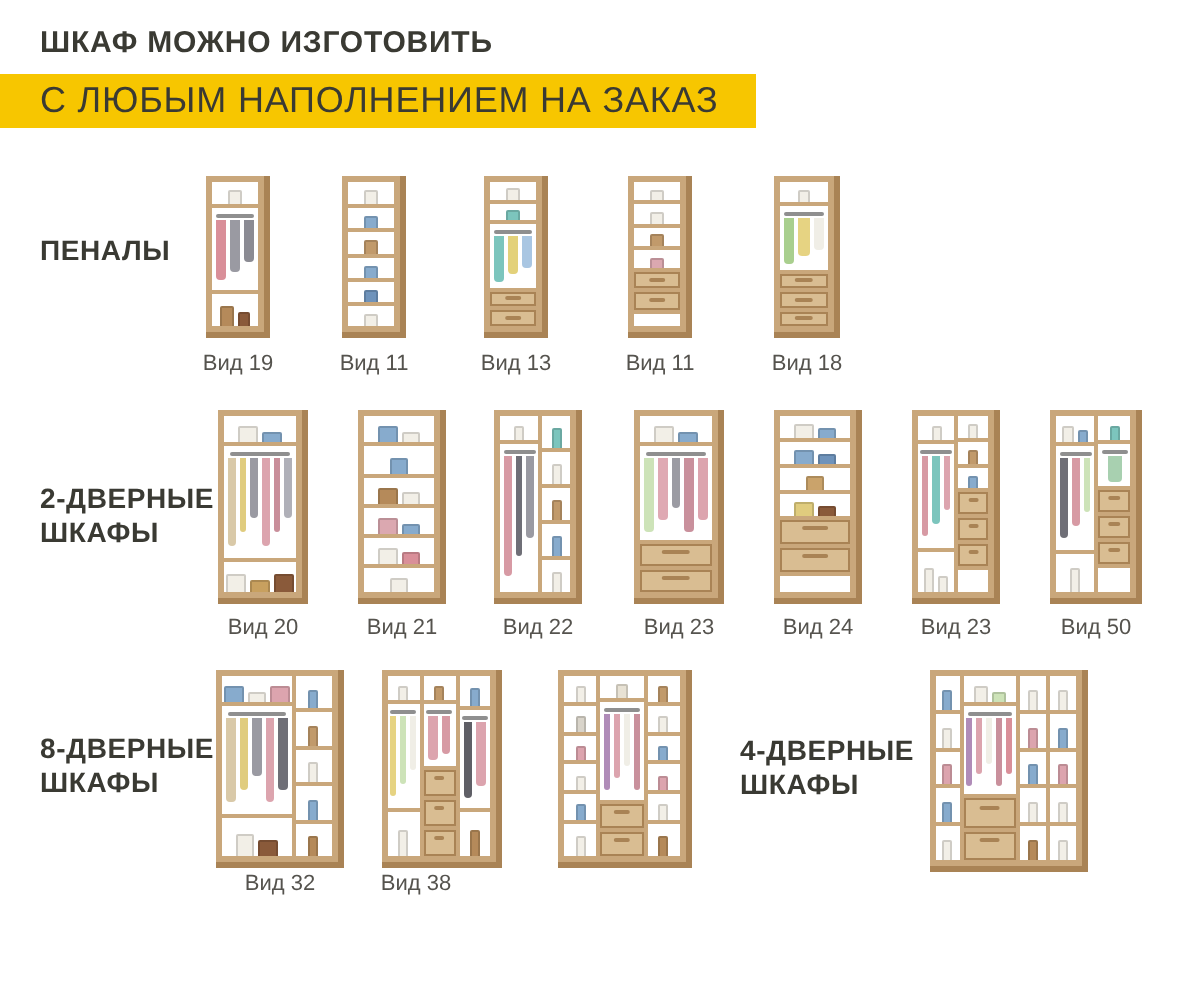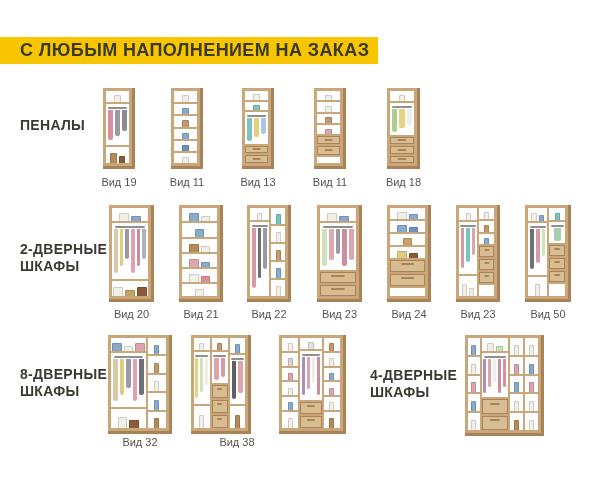--- a/index.html
+++ b/index.html
@@ -9,21 +9,21 @@
   }
   .title-line1{
     position:absolute;left:20px;top:13px;font-size:15px;font-weight:bold;
     color:var(--text_dark);letter-spacing:.4px;
   }
   .title-bar{
     position:absolute;left:0;top:37px;width:378px;height:27px;
     background:var(--accent_yellow);
   }
   .title-line2{
-    position:absolute;left:20px;top:0;font-size:18px;font-weight:bold;
+    position:absolute;left:20px;top:0;font-size:18px;font-weight:normal;
     color:var(--text_dark);line-height:27px;letter-spacing:.4px;white-space:nowrap;
   }
   .group-label{
     position:absolute;font-size:14px;font-weight:bold;color:var(--text_dark);
     line-height:1.2;white-space:pre-line;letter-spacing:.3px;
   }
   .cabinet{
     position:absolute;background:var(--wood);padding:3px;box-sizing:border-box;
     display:flex;gap:2px;
     border-right:3px solid var(--wood_dark);
@@ -64,20 +64,21 @@
   }
   .footer-text{
     position:absolute;left:20px;top:0;font-size:15px;font-weight:bold;
     color:var(--text_dark);line-height:27px;white-space:nowrap;letter-spacing:.2px;
   }
 </style>
 </head>
 <body>
 
 <div id="stage">
+  <div class="title-line1">ШКАФ МОЖНО ИЗГОТОВИТЬ</div>
   <div class="title-bar">
     <div class="title-line2">С ЛЮБЫМ НАПОЛНЕНИЕМ НА ЗАКАЗ</div>
   </div>
 <div class="group-label" style="left: 20px; top: 117px;">ПЕНАЛЫ</div>
     <div class="cabinet" style="left: 103px; top: 88px; width: 32px; height: 81px;">
       <div class="cab-col" style="flex-grow: 100;">
         <div class="cell shelf" style="flex-grow: 16;">
           <div class="item" style="background: rgb(242, 239, 231); height: 60%;"></div>
         </div>
         <div class="cell hang" style="flex-grow: 60;">
@@ -519,21 +520,21 @@
           <div class="clothes">
             <div class="cloth" style="background: rgb(95, 95, 102); height: 88%;"></div>
             <div class="cloth" style="background: rgb(220, 164, 174); height: 74%;"></div>
           </div>
         </div>
         <div class="cell shelf" style="flex-grow: 26;">
           <div class="item" style="background: rgb(181, 138, 90); height: 60%;"></div>
         </div>
       </div>
     </div>
-    <div class="cab-label" style="left: 197px; top: 436px;">Вид 38</div>
+    <div class="cab-label" style="left: 168px; top: 436px;">Вид 38</div>
     <div class="cabinet" style="left: 279px; top: 335px; width: 67px; height: 99px;">
       <div class="cab-col" style="flex-grow: 30;">
         <div class="cell shelf" style="flex-grow: 16;">
           <div class="item" style="background: rgb(242, 239, 231); height: 60%;"></div>
         </div>
         <div class="cell shelf" style="flex-grow: 16;">
           <div class="item" style="background: rgb(217, 212, 202); height: 60%;"></div>
         </div>
         <div class="cell shelf" style="flex-grow: 16;">
           <div class="item" style="background: rgb(220, 164, 174); height: 60%;"></div>

